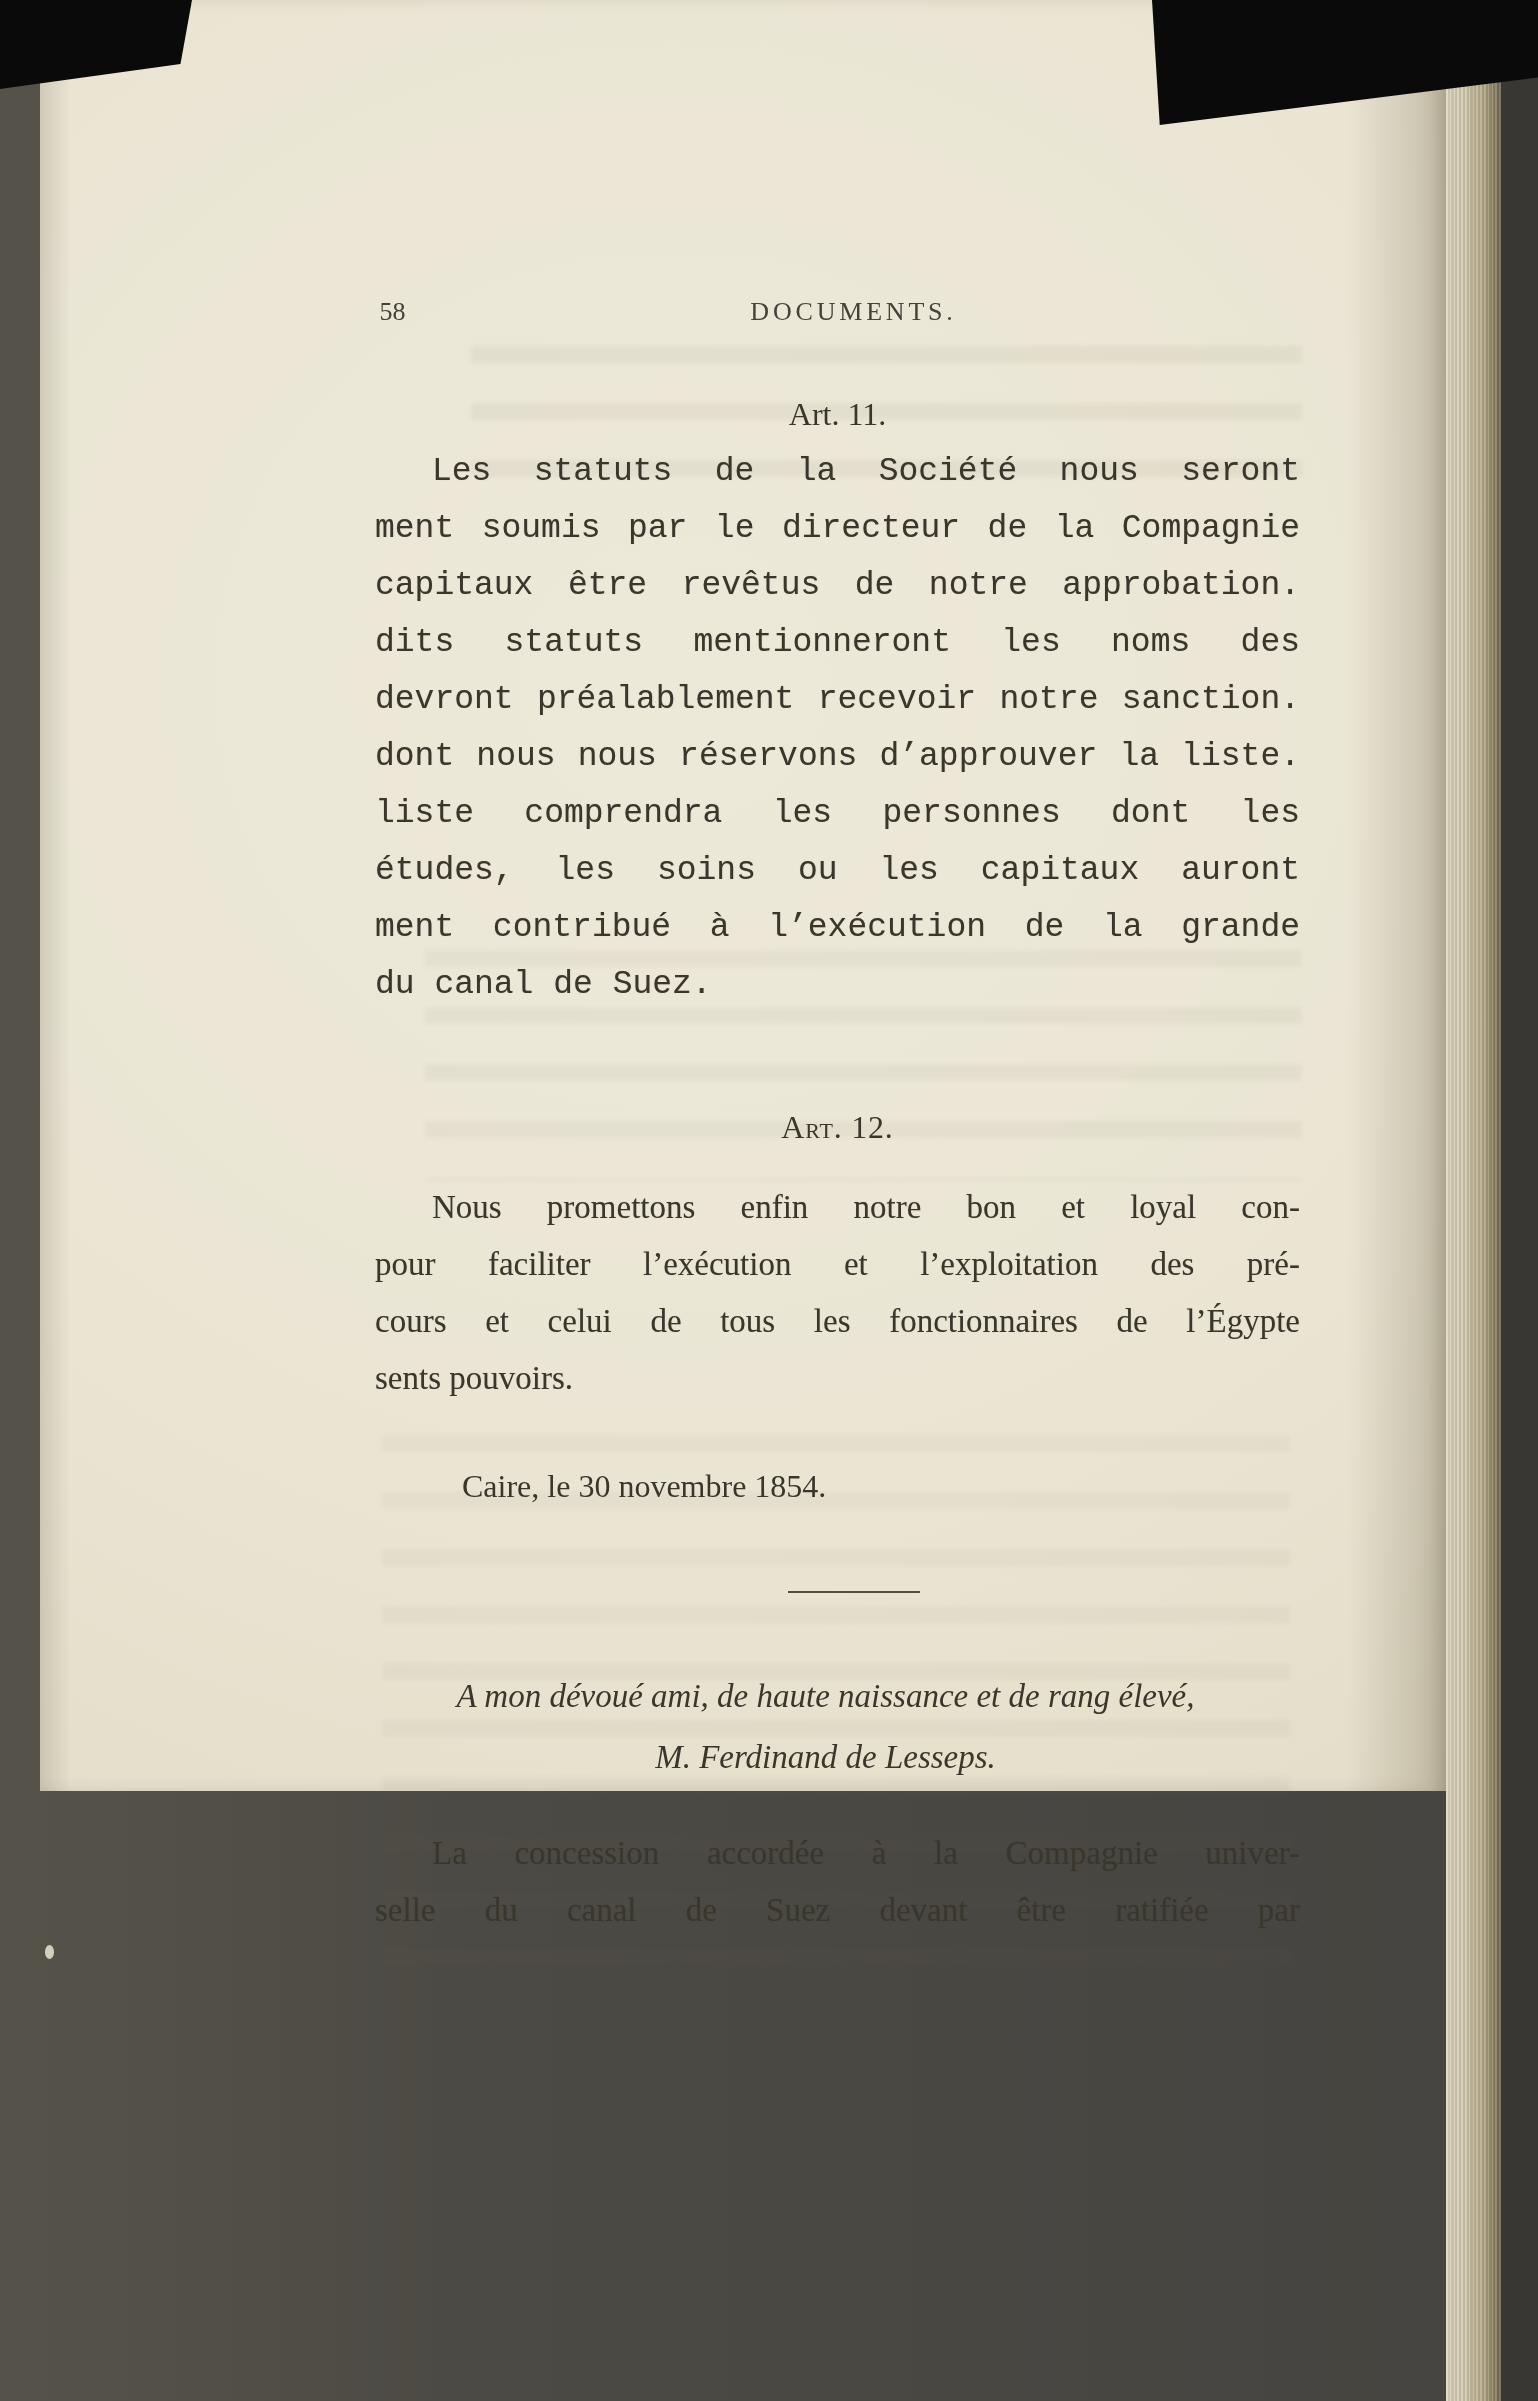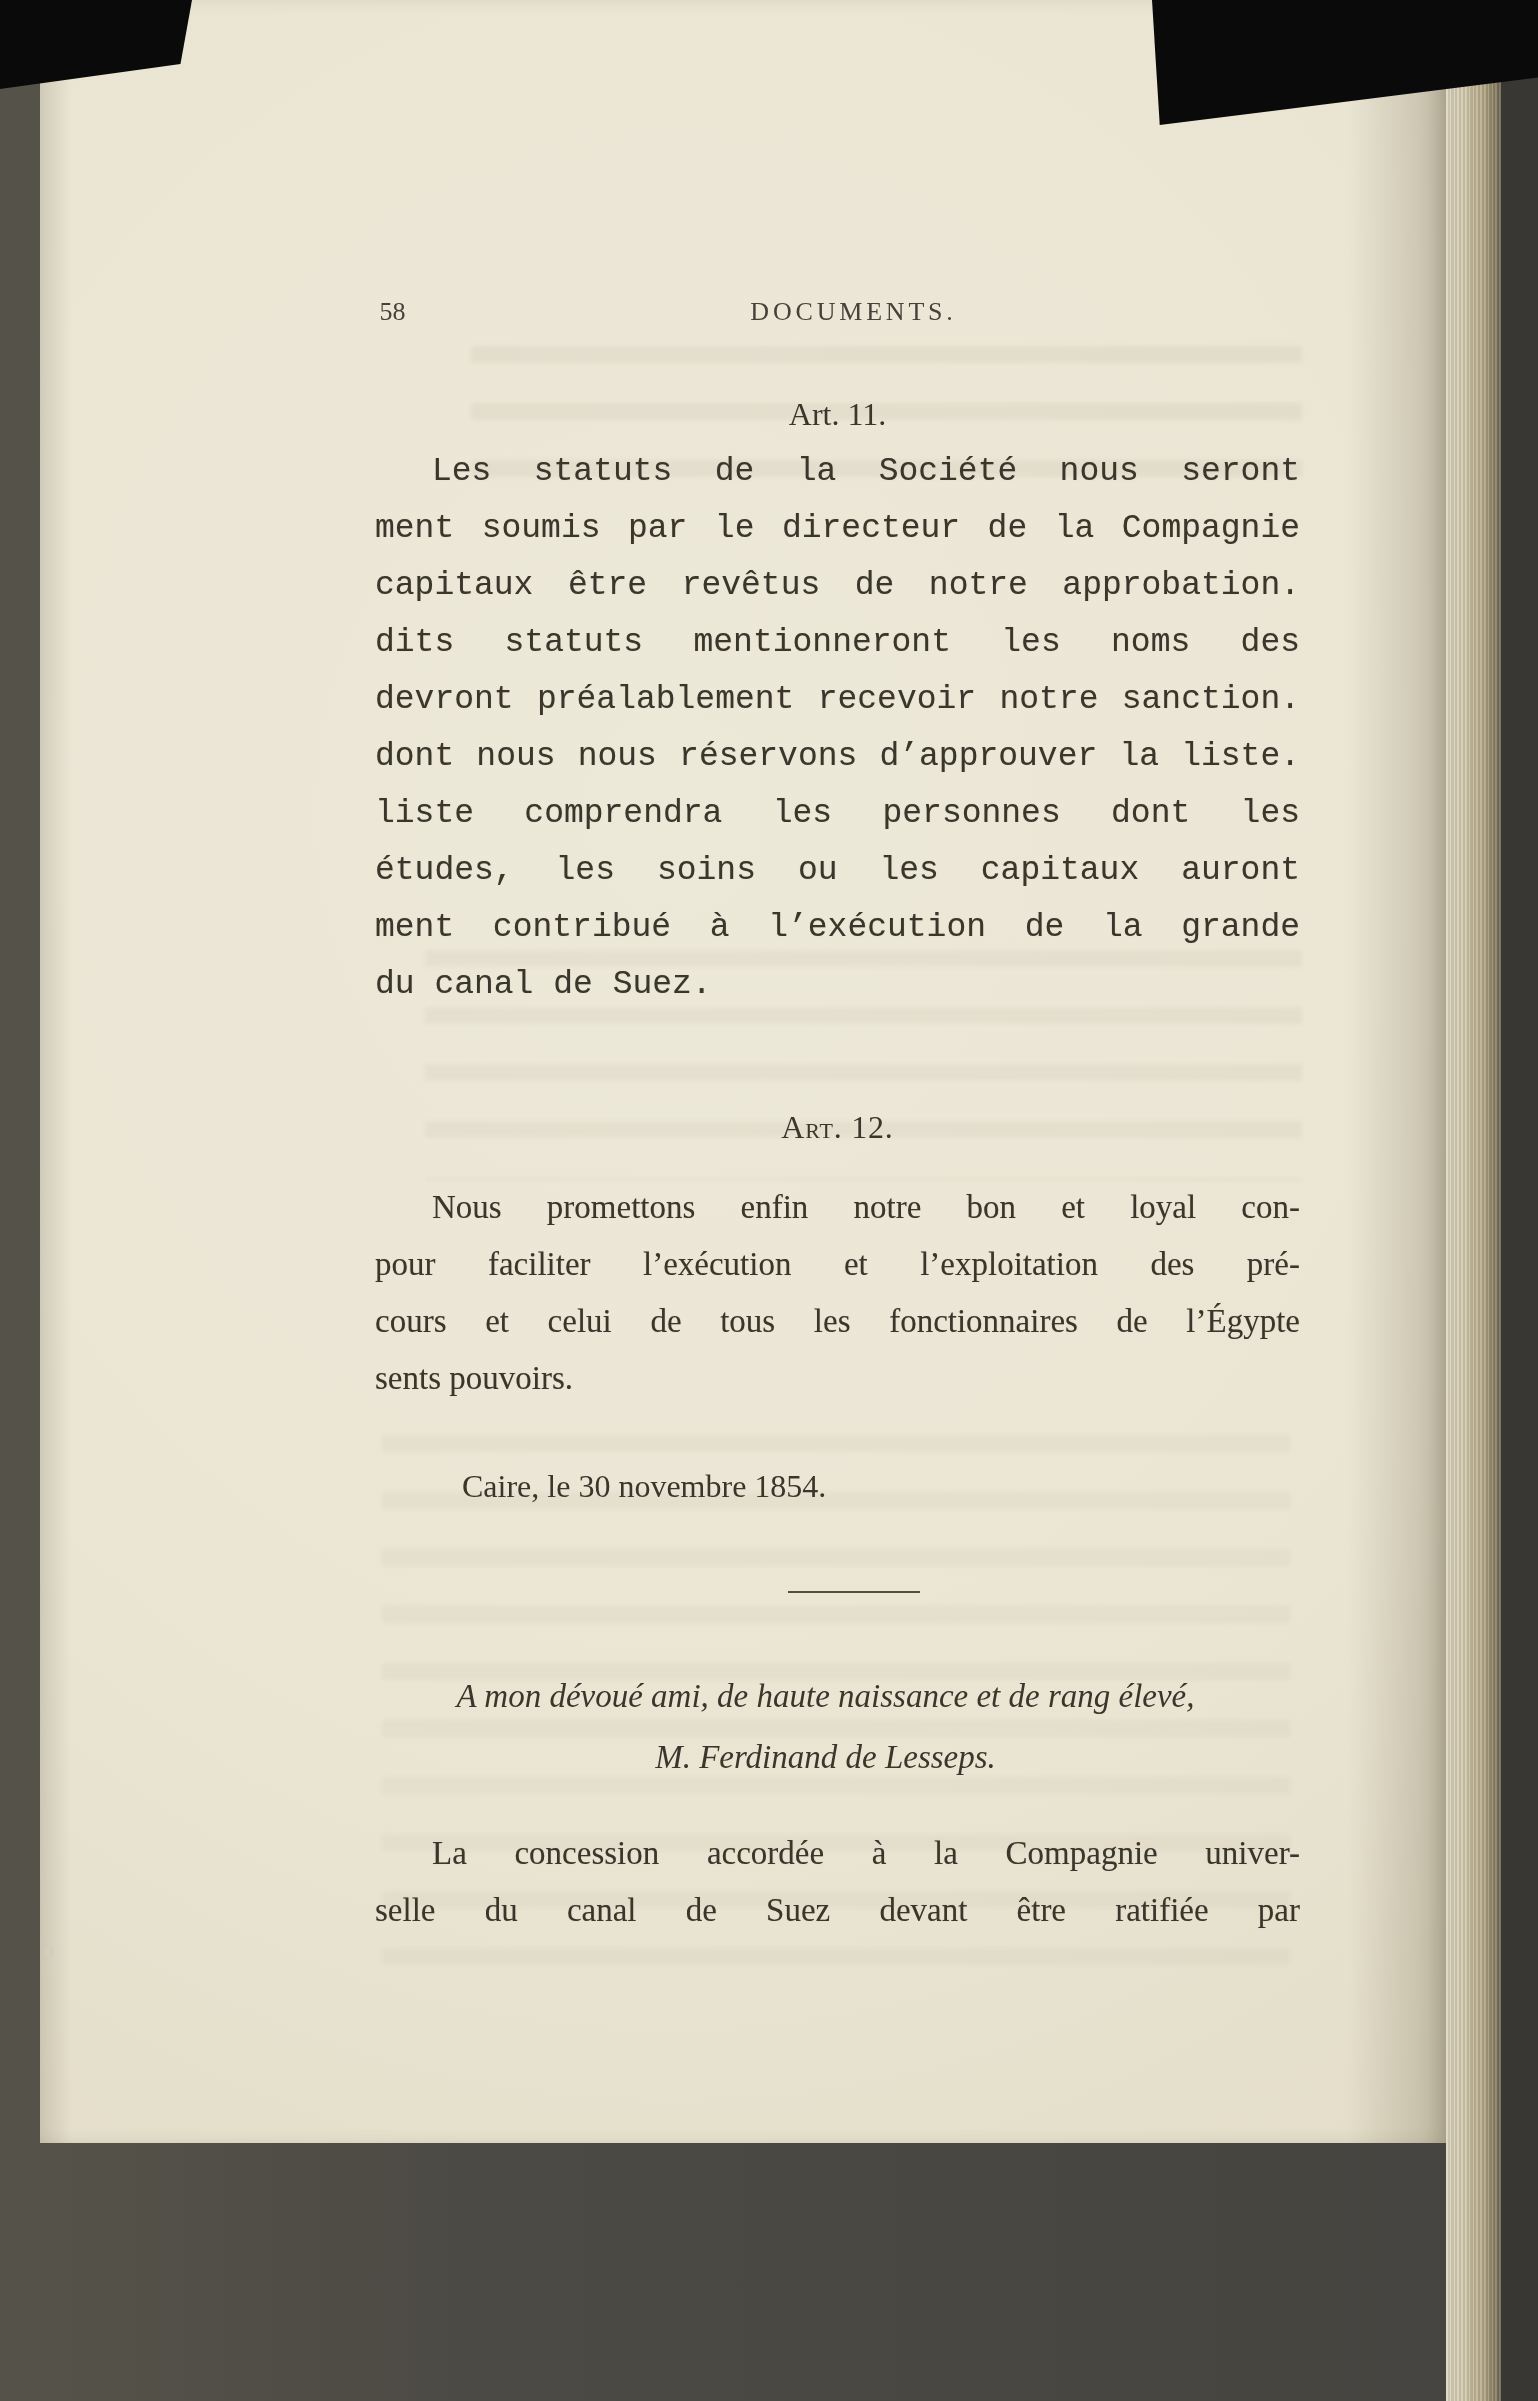--- a/index.html
+++ b/index.html
@@ -12,21 +12,21 @@
   .scene {
     position: relative;
     width: 1538px; height: 2401px;
     background: linear-gradient(90deg, #555349 0%, #4c4a44 30%, #454440 100%);
     overflow: hidden;
   }
   
   .page {
     position: absolute;
     left: 40px; top: 0;
-    width: 1406px; height: 2143px;
+    width: 1406px; height: 1791px;
     background:
       linear-gradient(90deg, rgba(70,62,45,0.16) 0px, rgba(70,62,45,0) 31px),
       linear-gradient(90deg, rgba(0,0,0,0) 93%, rgba(96,84,58,0.28) 100%),
       radial-gradient(130% 95% at 45% 38%, #ede9d9 0%, #eae5d3 50%, #e2dcc7 82%, #d5cdb3 100%);
     box-shadow: inset -12.3px 0 20px -7.7px rgba(100,88,60,0.35);
   }
   
   .ghost {
     position: absolute;
     background: repeating-linear-gradient(180deg,

